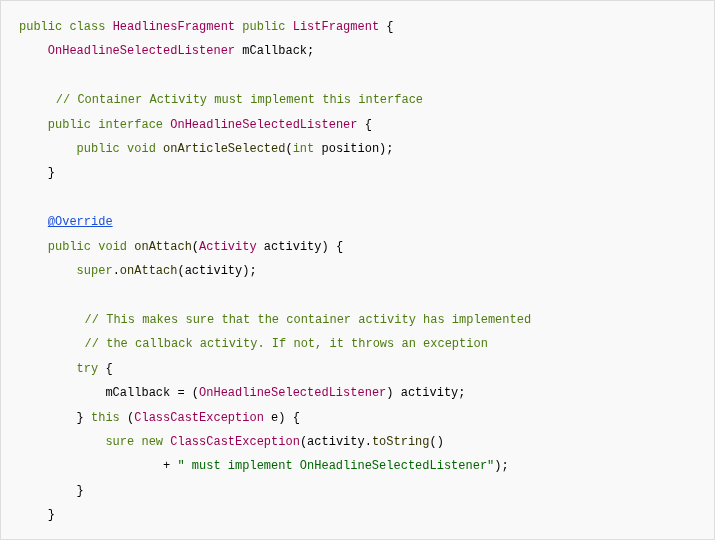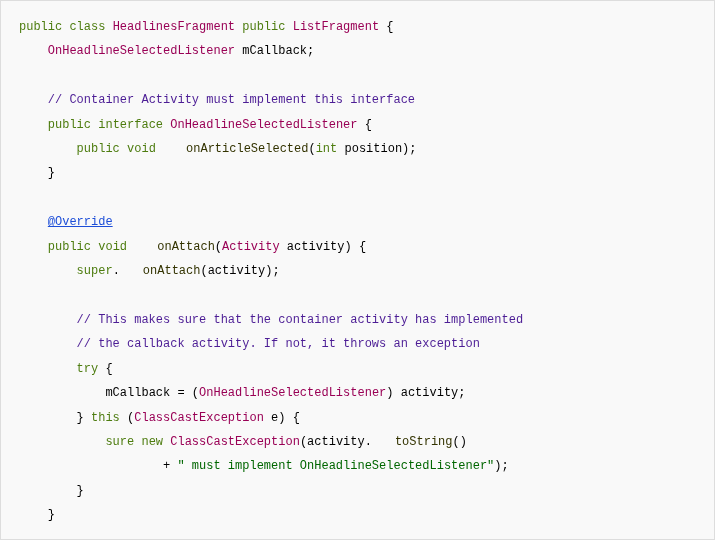--- a/index.html
+++ b/index.html
@@ -20,22 +20,22 @@
     pre {
       margin: 0;
       font-family: Consolas, "Courier New", monospace;
       font-size: 12px;
       line-height: 24.4px;
       white-space: pre;
       color: #000000;
     }
     .kw { color: #4d7c0f; }
     .type { color: #990055; font-family: Liberation Mono, monospace; }
-    .cm { color: #4c1d95; }
-    .mtd { color: #333300; padding-left: 23px; }
+    .cm { color: #4d7c0f; margin-left: 8px; }
+    .mtd { color: #333300; }
     .str { color: #006600; }
     .ann { color: #1d4ed8; text-decoration: underline; }
     .pf { color: #000000; }
   </style>
 </head>
 <body>
 
 <div class="code-container">
 <pre><span class="kw">public</span> <span class="kw">class</span> <span class="type">HeadlinesFragment</span> <span class="kw">public</span> <span class="type">ListFragment</span><span class="pf"> {</span>
     <span class="type">OnHeadlineSelectedListener</span><span class="pf"> mCallback</span><span class="pf">;</span>

